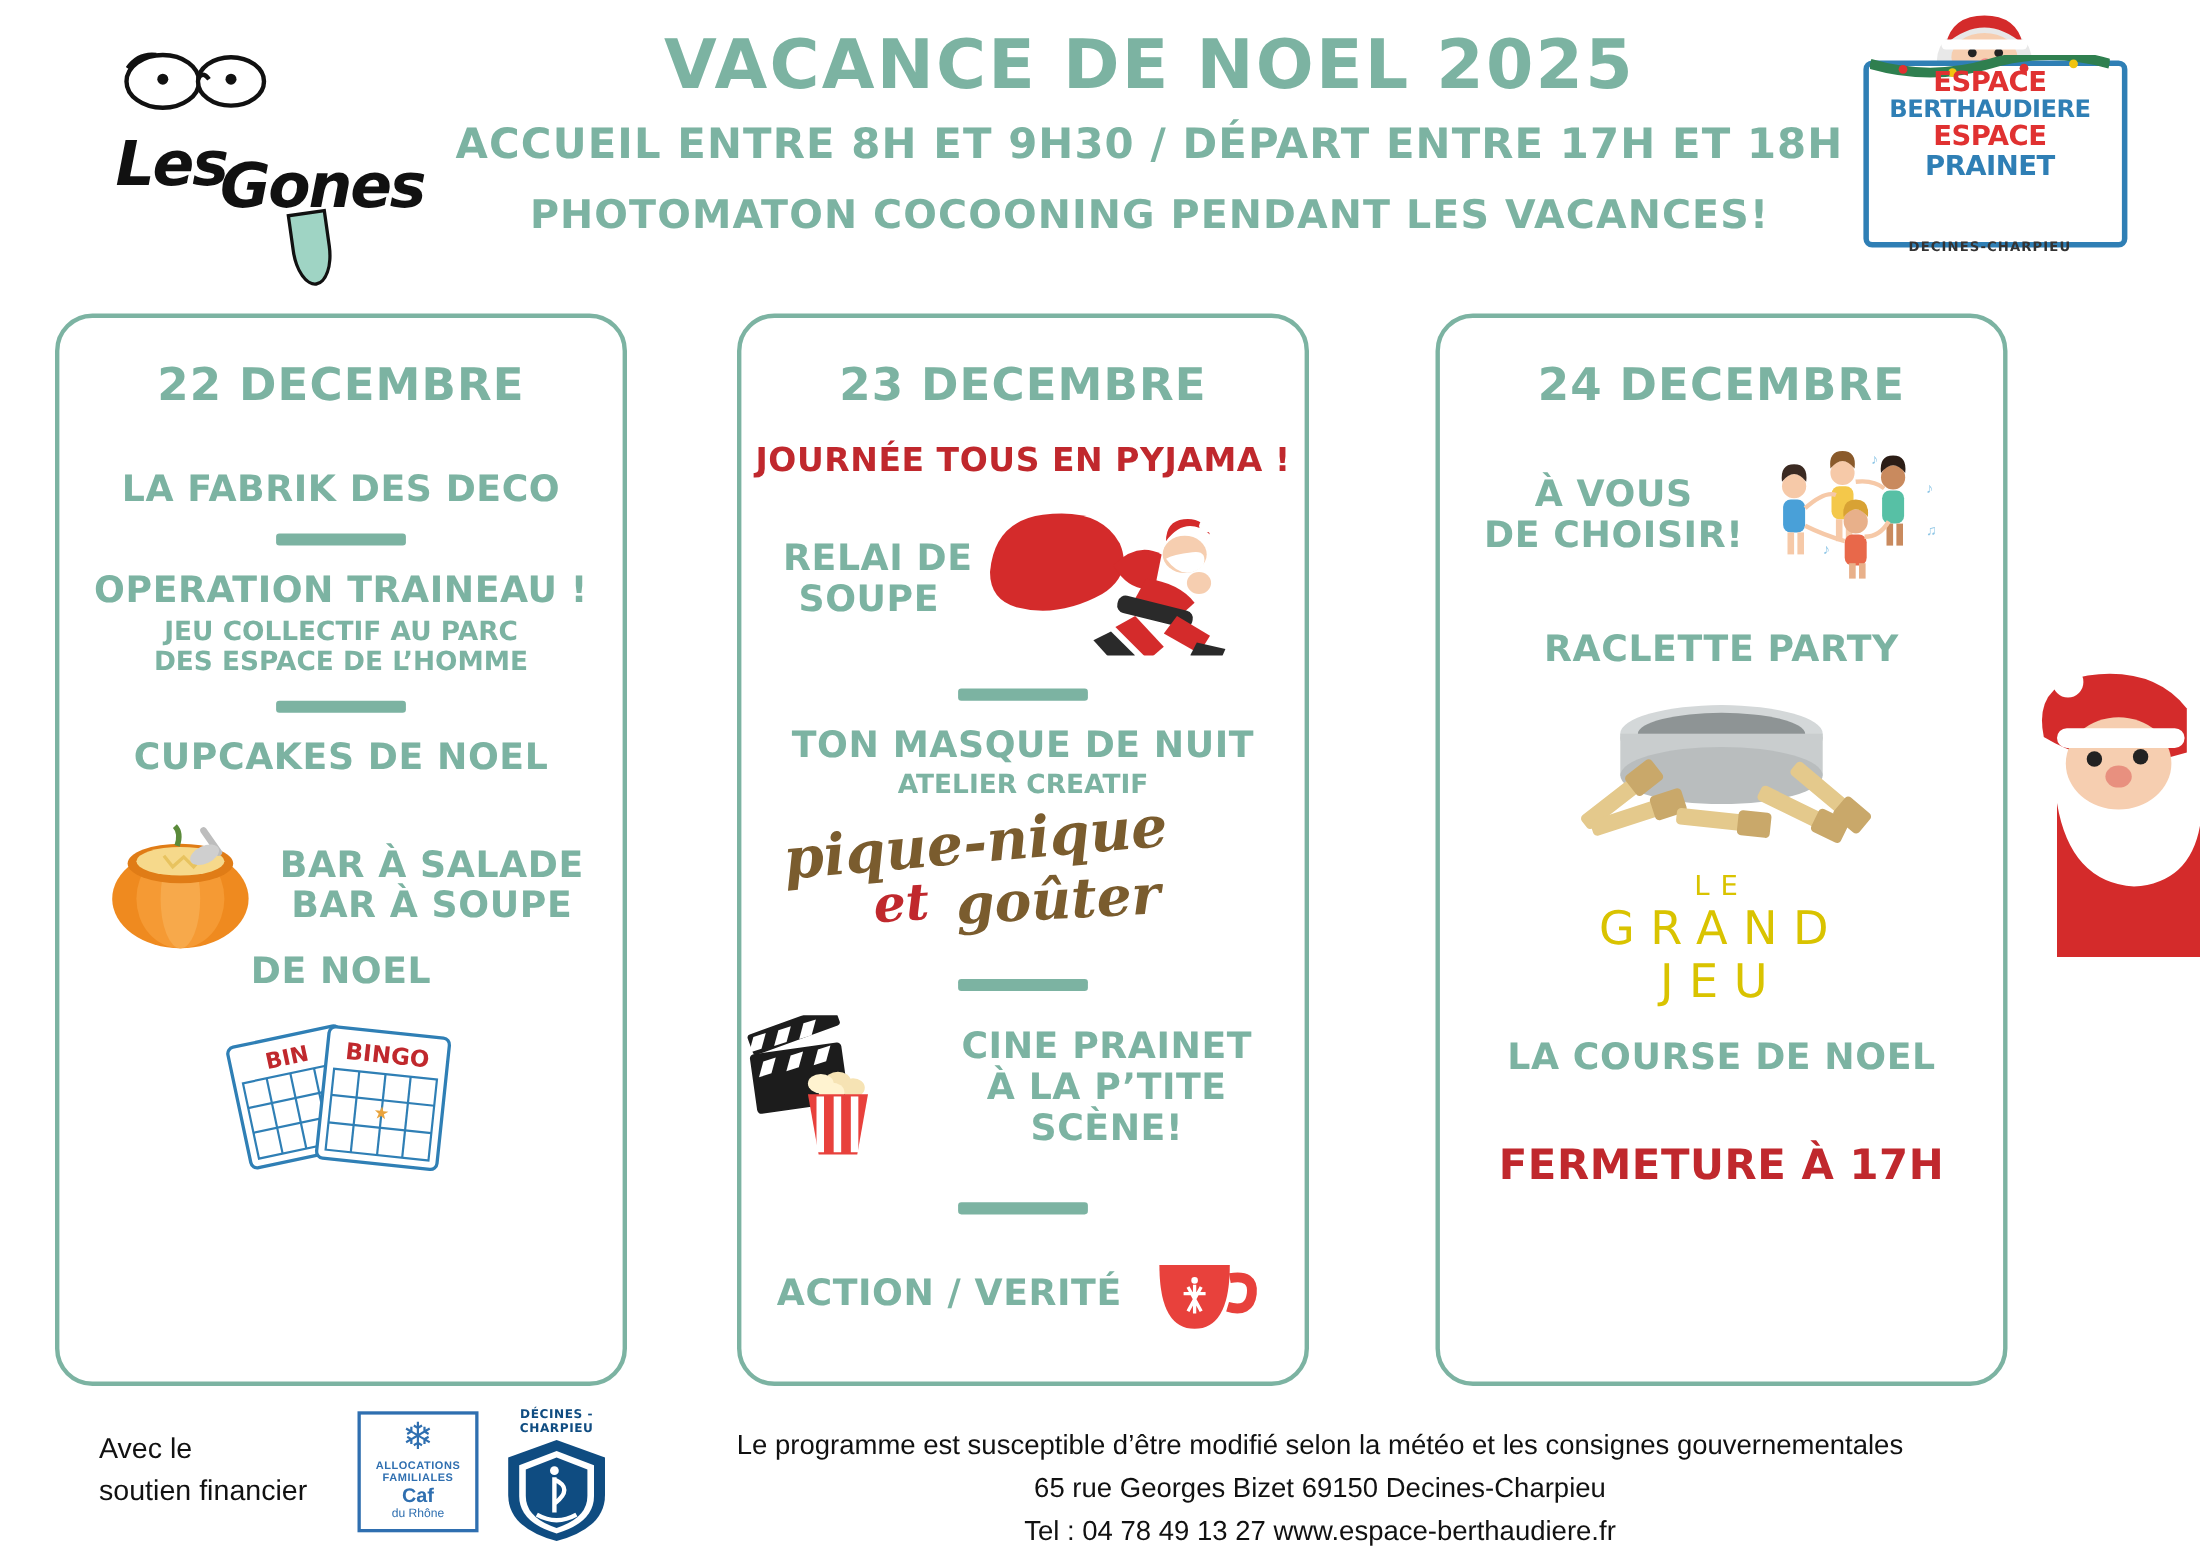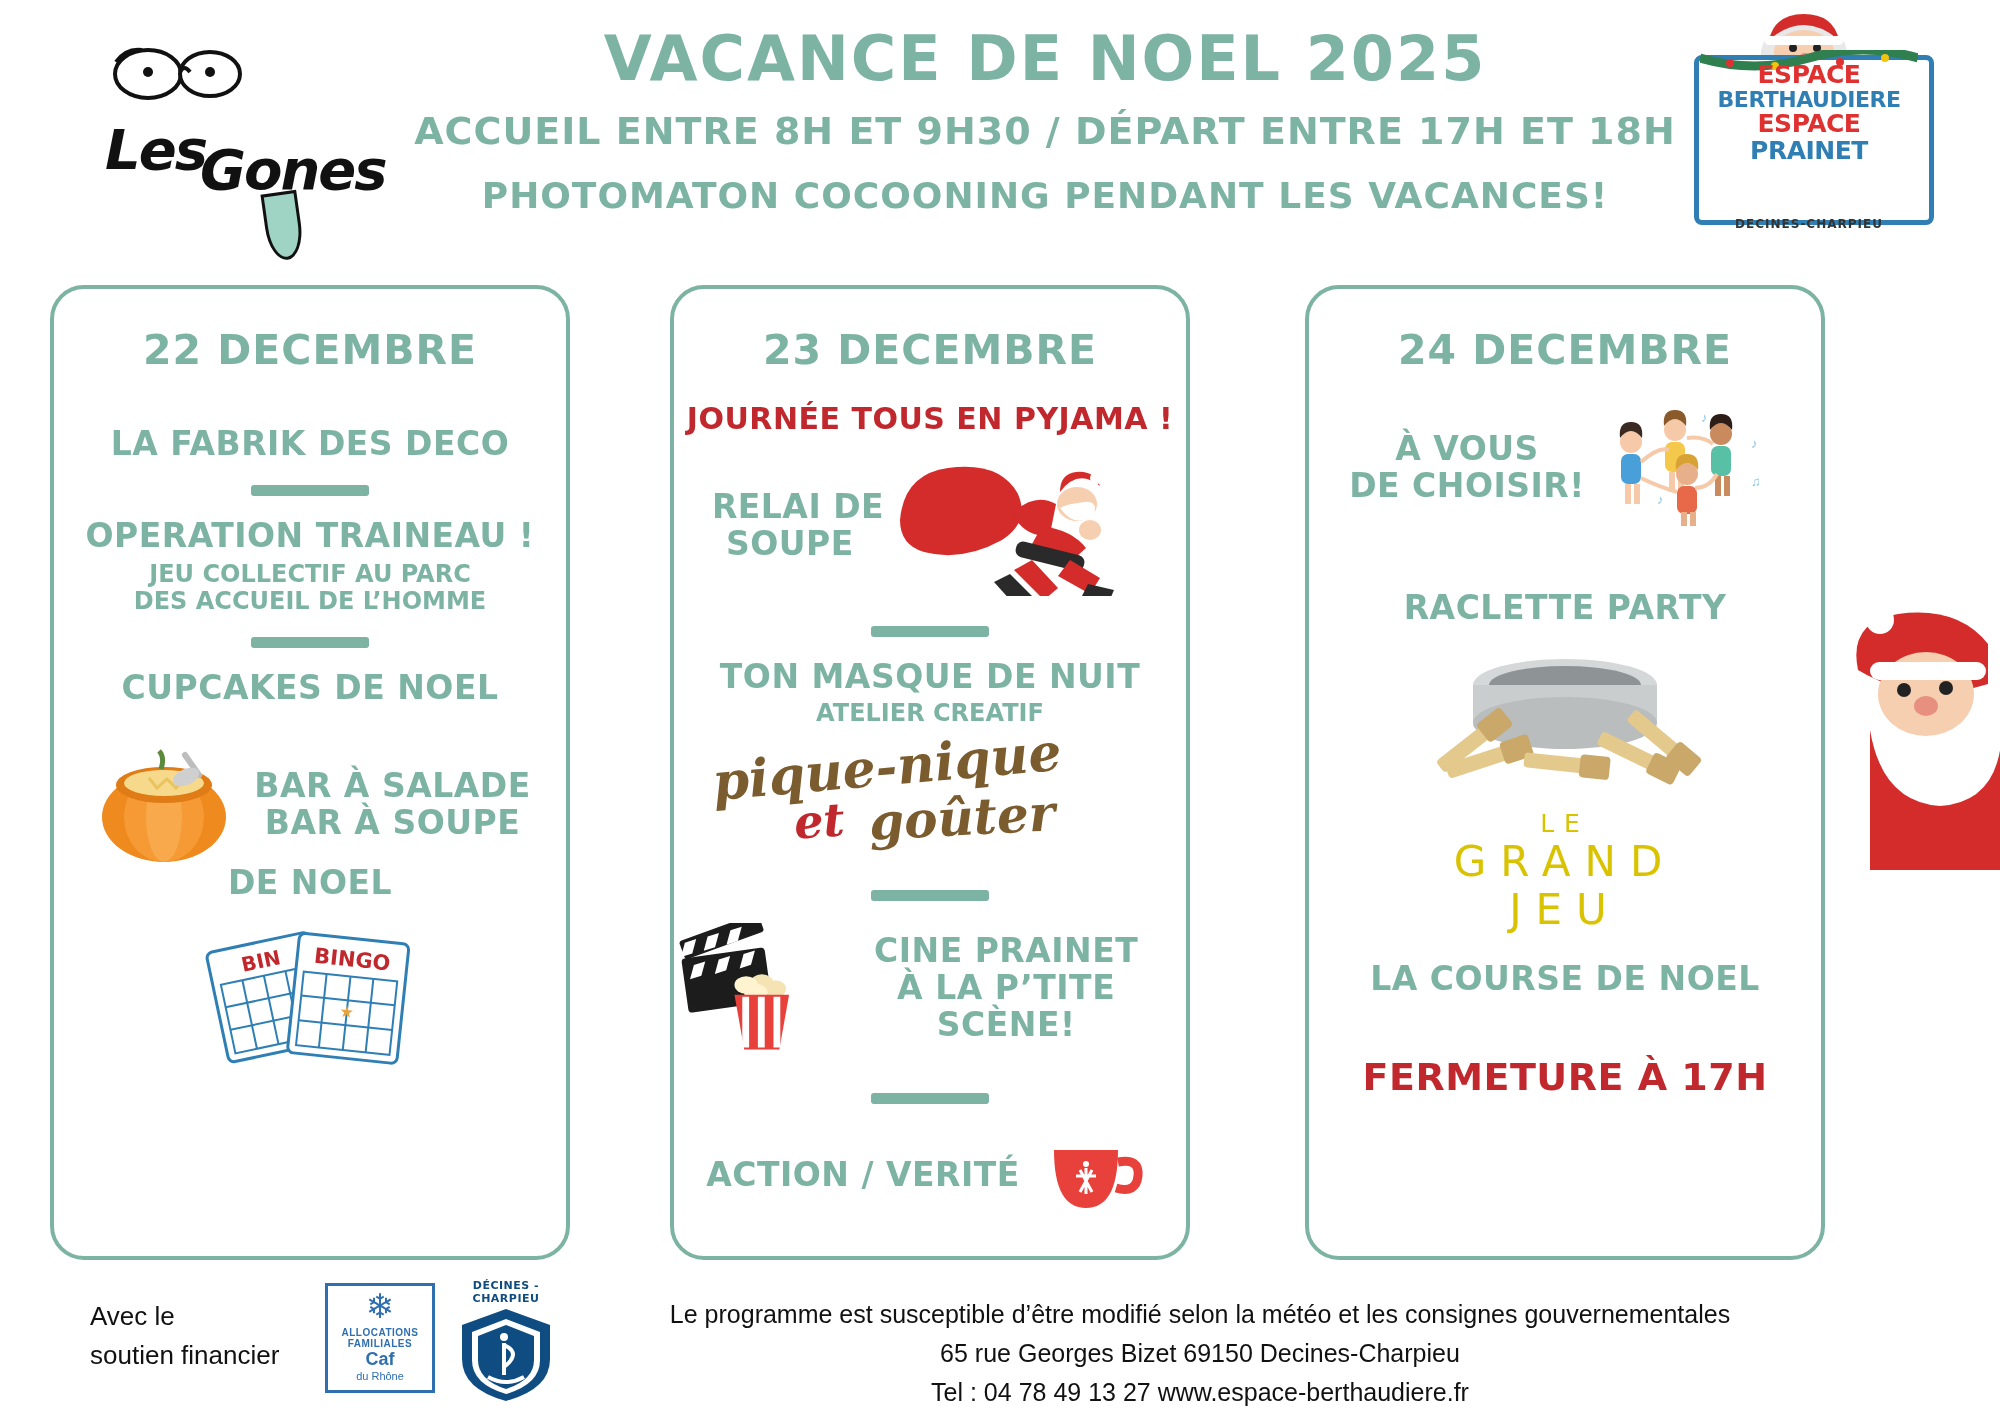--- a/index.html
+++ b/index.html
@@ -401,21 +401,21 @@
 
 <div class="column" id="col-1">
   <div class="col-date">22 DECEMBRE</div>
 
   <div class="entry e-big" style="margin-top:52px;">LA FABRIK DES DECO</div>
 
   <div class="divider"></div>
 
   <div class="entry e-big">OPERATION TRAINEAU !</div>
   <div class="entry e-small" style="margin-top:6px;">JEU COLLECTIF AU PARC</div>
-  <div class="entry e-small">DES ACCUEIL DE L’HOMME</div>
+  <div class="entry e-small">DES ESPACE DE L’HOMME</div>
 
   <div class="divider"></div>
 
   <div class="entry e-big">CUPCAKES DE NOEL</div>
 
   <div class="row-inline" style="margin-top:38px;">
     <svg width="155" height="120" viewBox="0 0 155 120">
       <ellipse cx="75" cy="72" rx="62" ry="45" fill="#ef8a1f"></ellipse>
       <ellipse cx="75" cy="72" rx="40" ry="45" fill="#f59a34"></ellipse>
       <ellipse cx="75" cy="72" rx="18" ry="45" fill="#f7a94b"></ellipse>
@@ -600,21 +600,21 @@
       </g>
       <g fill="#8ec6e6">
         <text x="100" y="14" font-size="13">♪</text>
         <text x="150" y="40" font-size="13">♪</text>
         <text x="56" y="96" font-size="13">♪</text>
         <text x="150" y="78" font-size="13">♫</text>
       </g>
     </svg>
   </div>
 
-  <div class="entry e-big" style="margin-top:62px;">RACLETTE PARTY</div>
+  <div class="entry e-big" style="margin-top:44px;">RACLETTE PARTY</div>
 
   <div style="display:flex;justify-content:center;margin-top:14px;">
     <svg width="290" height="150" viewBox="0 0 290 150">
       <ellipse cx="145" cy="48" rx="92" ry="26" fill="#b9bdbe"></ellipse>
       <ellipse cx="145" cy="44" rx="92" ry="26" fill="#d4d8d9"></ellipse>
       <ellipse cx="145" cy="44" rx="76" ry="19" fill="#8e9495"></ellipse>
       <rect x="53" y="44" width="184" height="38" fill="#c9cdce"></rect>
       <ellipse cx="145" cy="82" rx="92" ry="26" fill="#b9bdbe"></ellipse>
       <g>
         <g transform="rotate(-38 60 96)">

